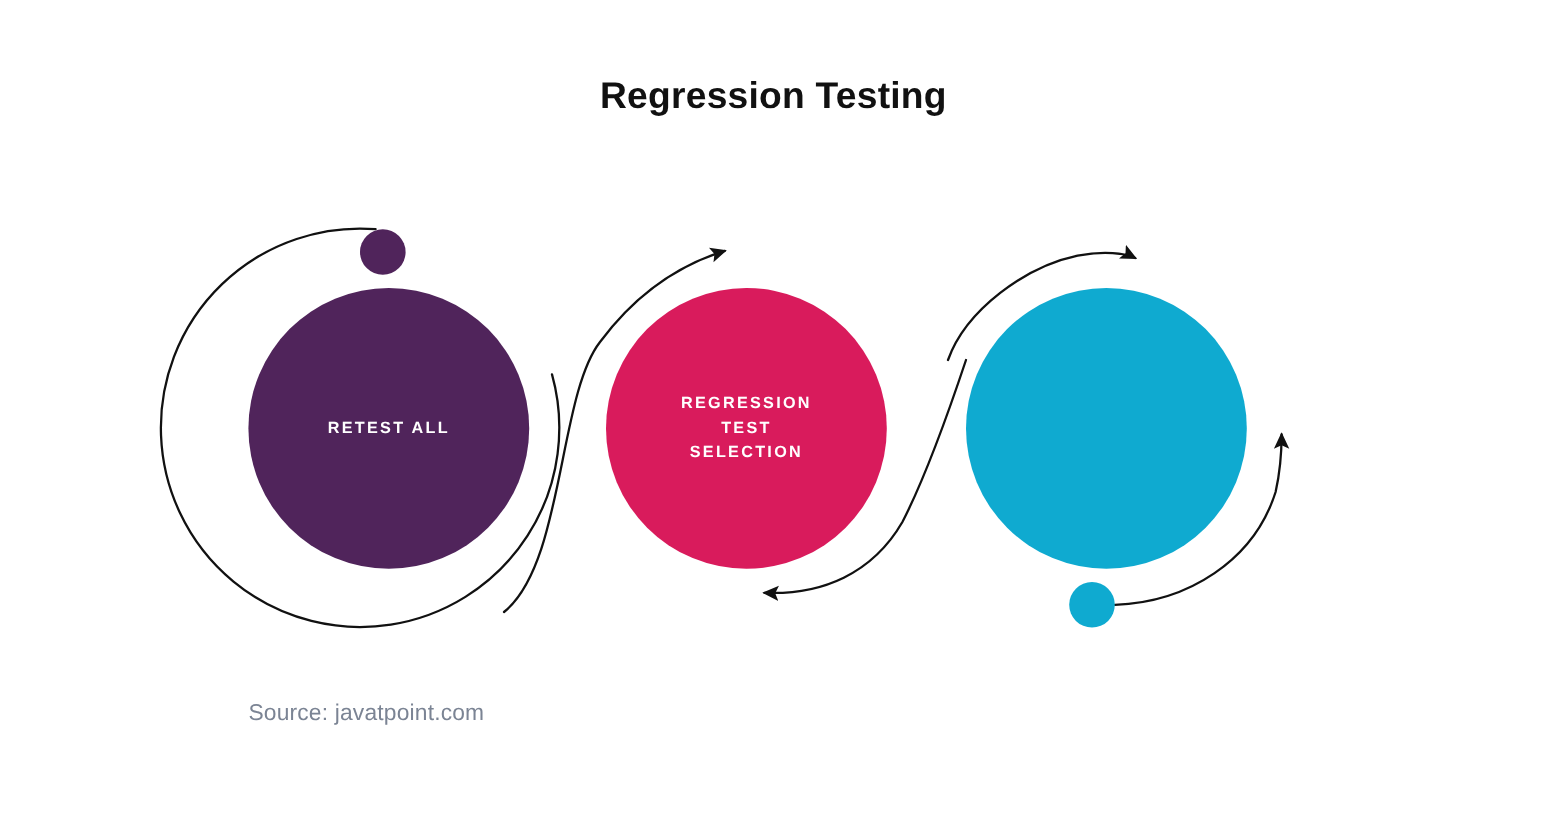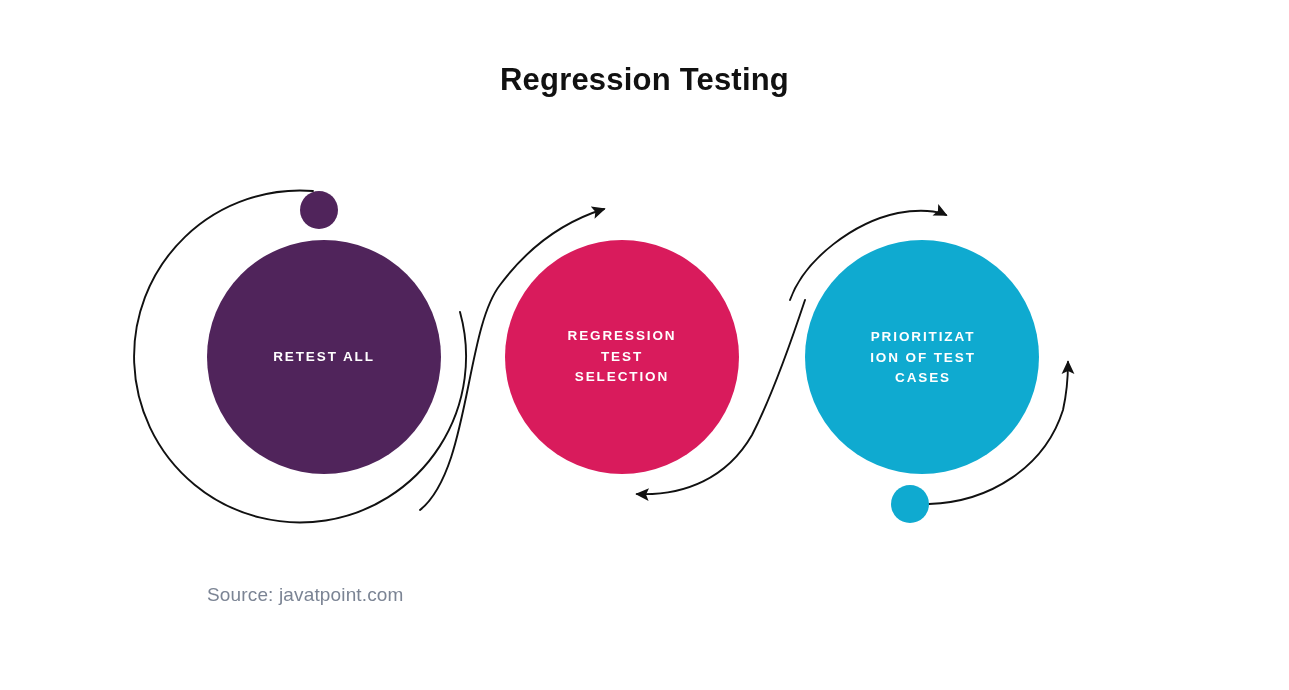--- a/index.html
+++ b/index.html
@@ -105,19 +105,16 @@
     <circle cx="922" cy="357" r="117" fill="#0faad0"></circle>
     <circle cx="910" cy="504" r="19" fill="#0faad0"></circle>
   </svg>
 
   <div class="node-label" id="label-regression-test-selection">REGRESSION
 TEST
 SELECTION</div>
 
   <div class="node-label" id="label-retest-all">RETEST ALL</div>
 
-  <div class="node-label" id="label-prioritization-of-test-cases">PRIORITIZAT
-ION OF TEST
-CASES</div>
 
   <div id="source-caption">Source: javatpoint.com</div>
 
 </div>
 
 </body></html>

